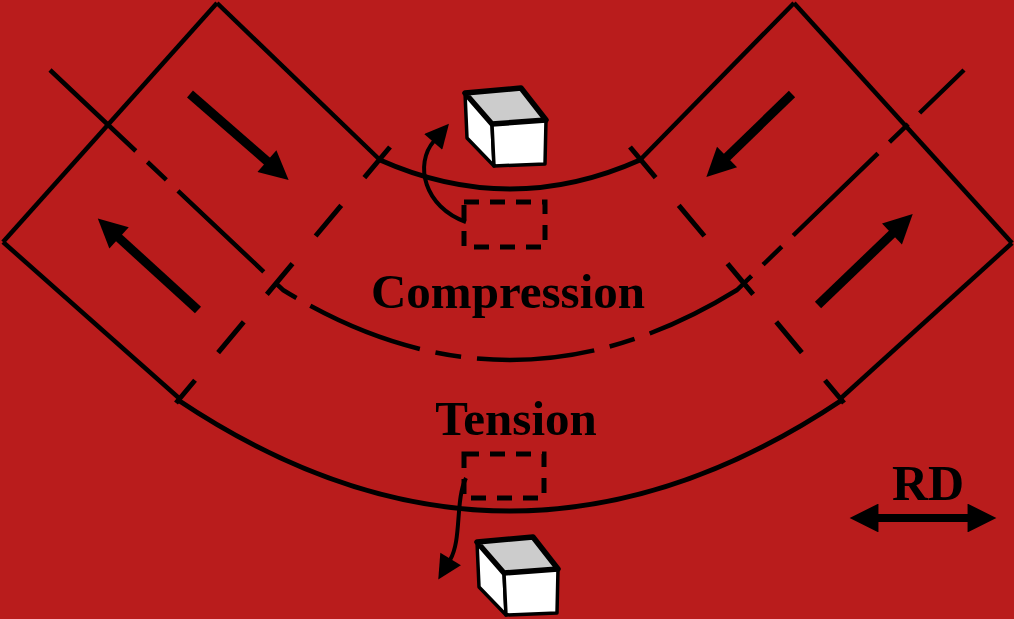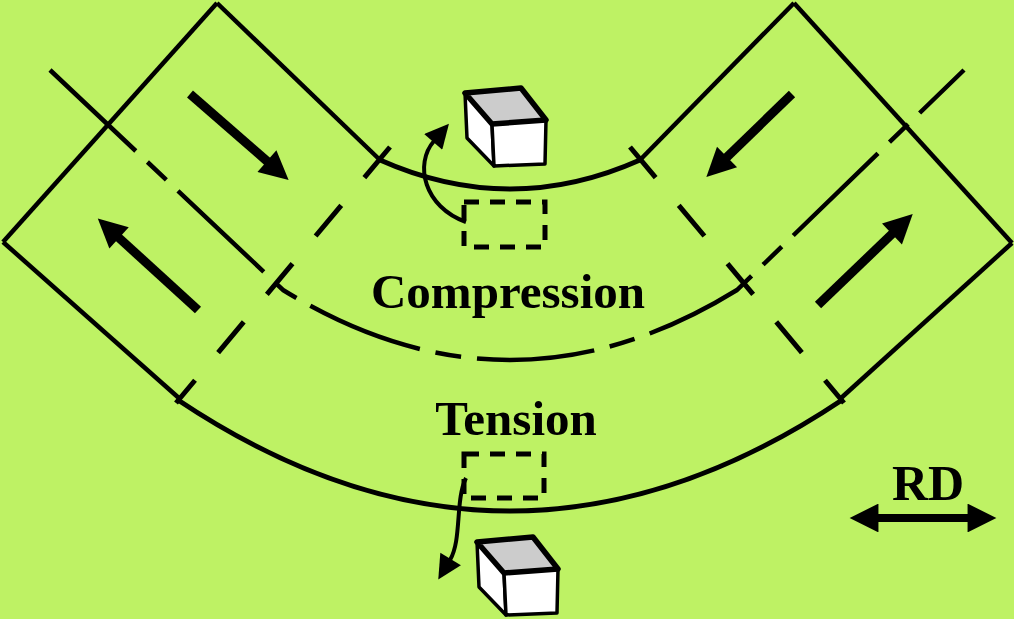--- a/index.html
+++ b/index.html
@@ -7,21 +7,21 @@
     padding: 0;
     background: #ffffff;
     width: 1014px;
     height: 619px;
     overflow: hidden;
   }
   .stage {
     position: relative;
     width: 1014px;
     height: 619px;
-    background: #bef264;
+    background: #b91c1c;
   }
   svg { display: block; }
   .outline {
     fill: none;
     stroke: #000000;
     stroke-width: 4.5;
     stroke-linecap: butt;
   }
   .arc {
     fill: none;

